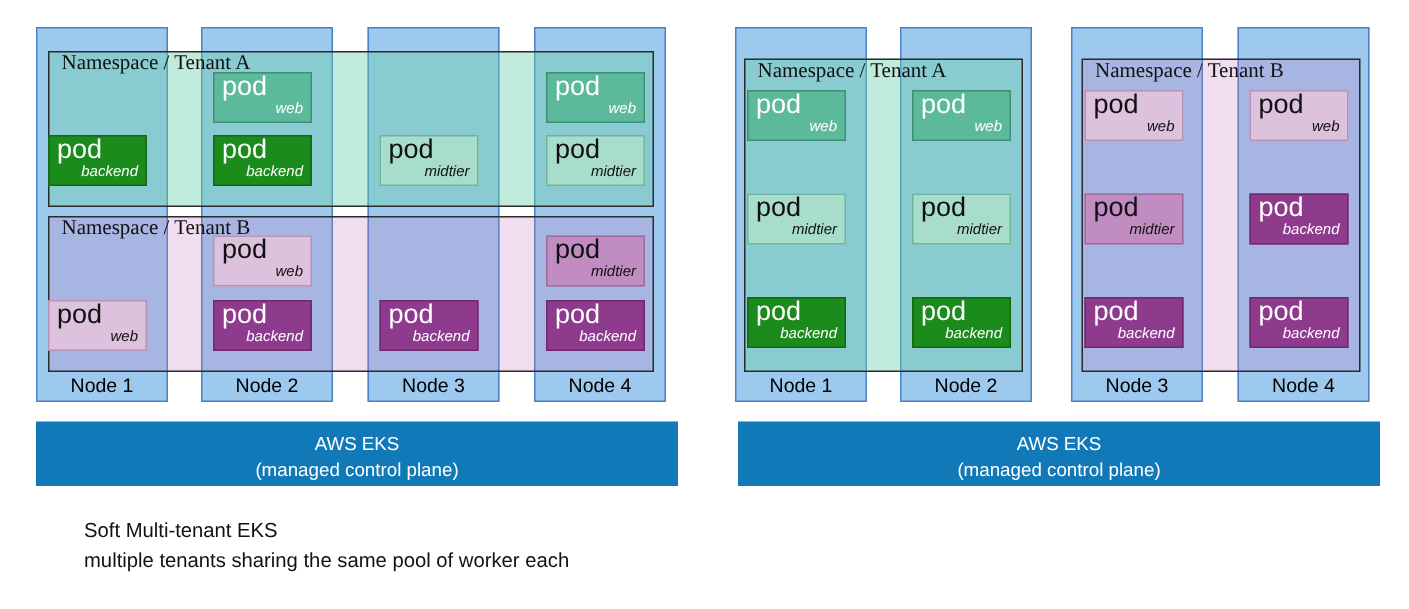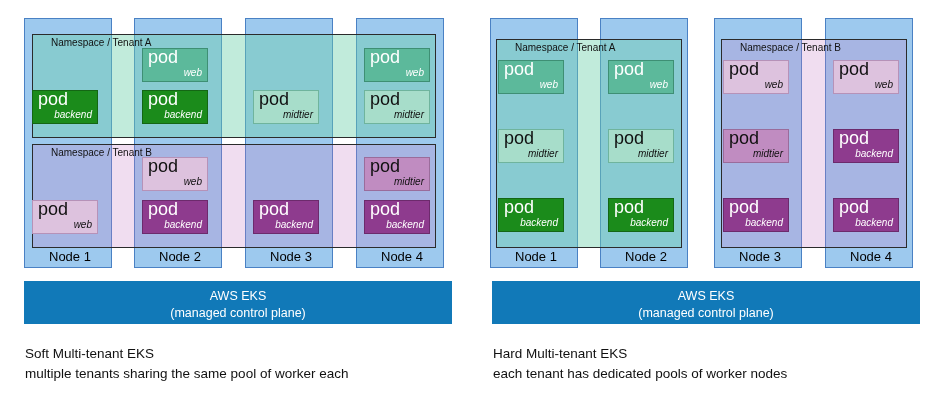--- a/index.html
+++ b/index.html
@@ -29,46 +29,46 @@
     background: #9dc9ee;
     border: 1px solid #4a81c4;
     box-sizing: border-box;
     z-index: 1;
   }
   .node-label {
     position: absolute;
     bottom: 2px;
     left: 0;
     width: 100%;
-    text-align: left;
+    text-align: center;
     font-size: 13px;
     color: #000;
     line-height: 17px;
     white-space: nowrap;
-    padding-left: 24px;
   }
 
   
   .ns-band {
     position: absolute;
     border: 1px solid #2b2b2b;
     box-sizing: border-box;
     z-index: 2;
   }
   .ns-band.tenant-a { background: rgba(108, 208, 170, 0.42); }
   .ns-band.tenant-b { background: rgba(196, 122, 196, 0.26); }
   .ns-label {
     position: absolute;
-    left: 18px;
+    left: 8px;
     top: 2px;
-    font-size: 10px;
+    font-size: 14px;
     line-height: 11px;
     color: #111;
     white-space: nowrap;
     z-index: 4;
+    font-family: Liberation Serif, serif;
   }
 
   
   .pod {
     position: absolute;
     box-sizing: border-box;
     border: 1px solid rgba(0,0,0,0.35);
     z-index: 3;
     padding: 1px 5px 0 5px;
     overflow: hidden;
@@ -109,20 +109,21 @@
   .eks-bar span { display: block; }
 
   
   .caption {
     position: absolute;
     font-size: 13.5px;
     line-height: 20px;
     color: #111;
     z-index: 5;
     white-space: nowrap;
+    margin-left: 31px;
   }
   .caption span { display: block; }
 </style>
 </head>
 <body>
 
 <div class="canvas">
 
   <div class="node-col" style="left:24px; top:18px; width:88px; height:250px;">
     <span class="node-label">Node 1</span>
@@ -272,18 +273,14 @@
   <div class="pod pink-backend" style="left:833px; top:198px; width:66px; height:34px;">
     <span class="l1">pod</span>
     <span class="l2">backend</span>
   </div>
 
   <div class="eks-bar" style="left:492px; top:281px; width:428px; height:43px;">
     <span>AWS EKS</span>
     <span>(managed control plane)</span>
   </div>
 
-  <div class="caption" style="left:493px; top:344px;">
-    <span>Hard Multi-tenant EKS</span>
-    <span>each tenant has dedicated pools of worker nodes</span>
-  </div>
 
 </div>
 
 </body></html>

